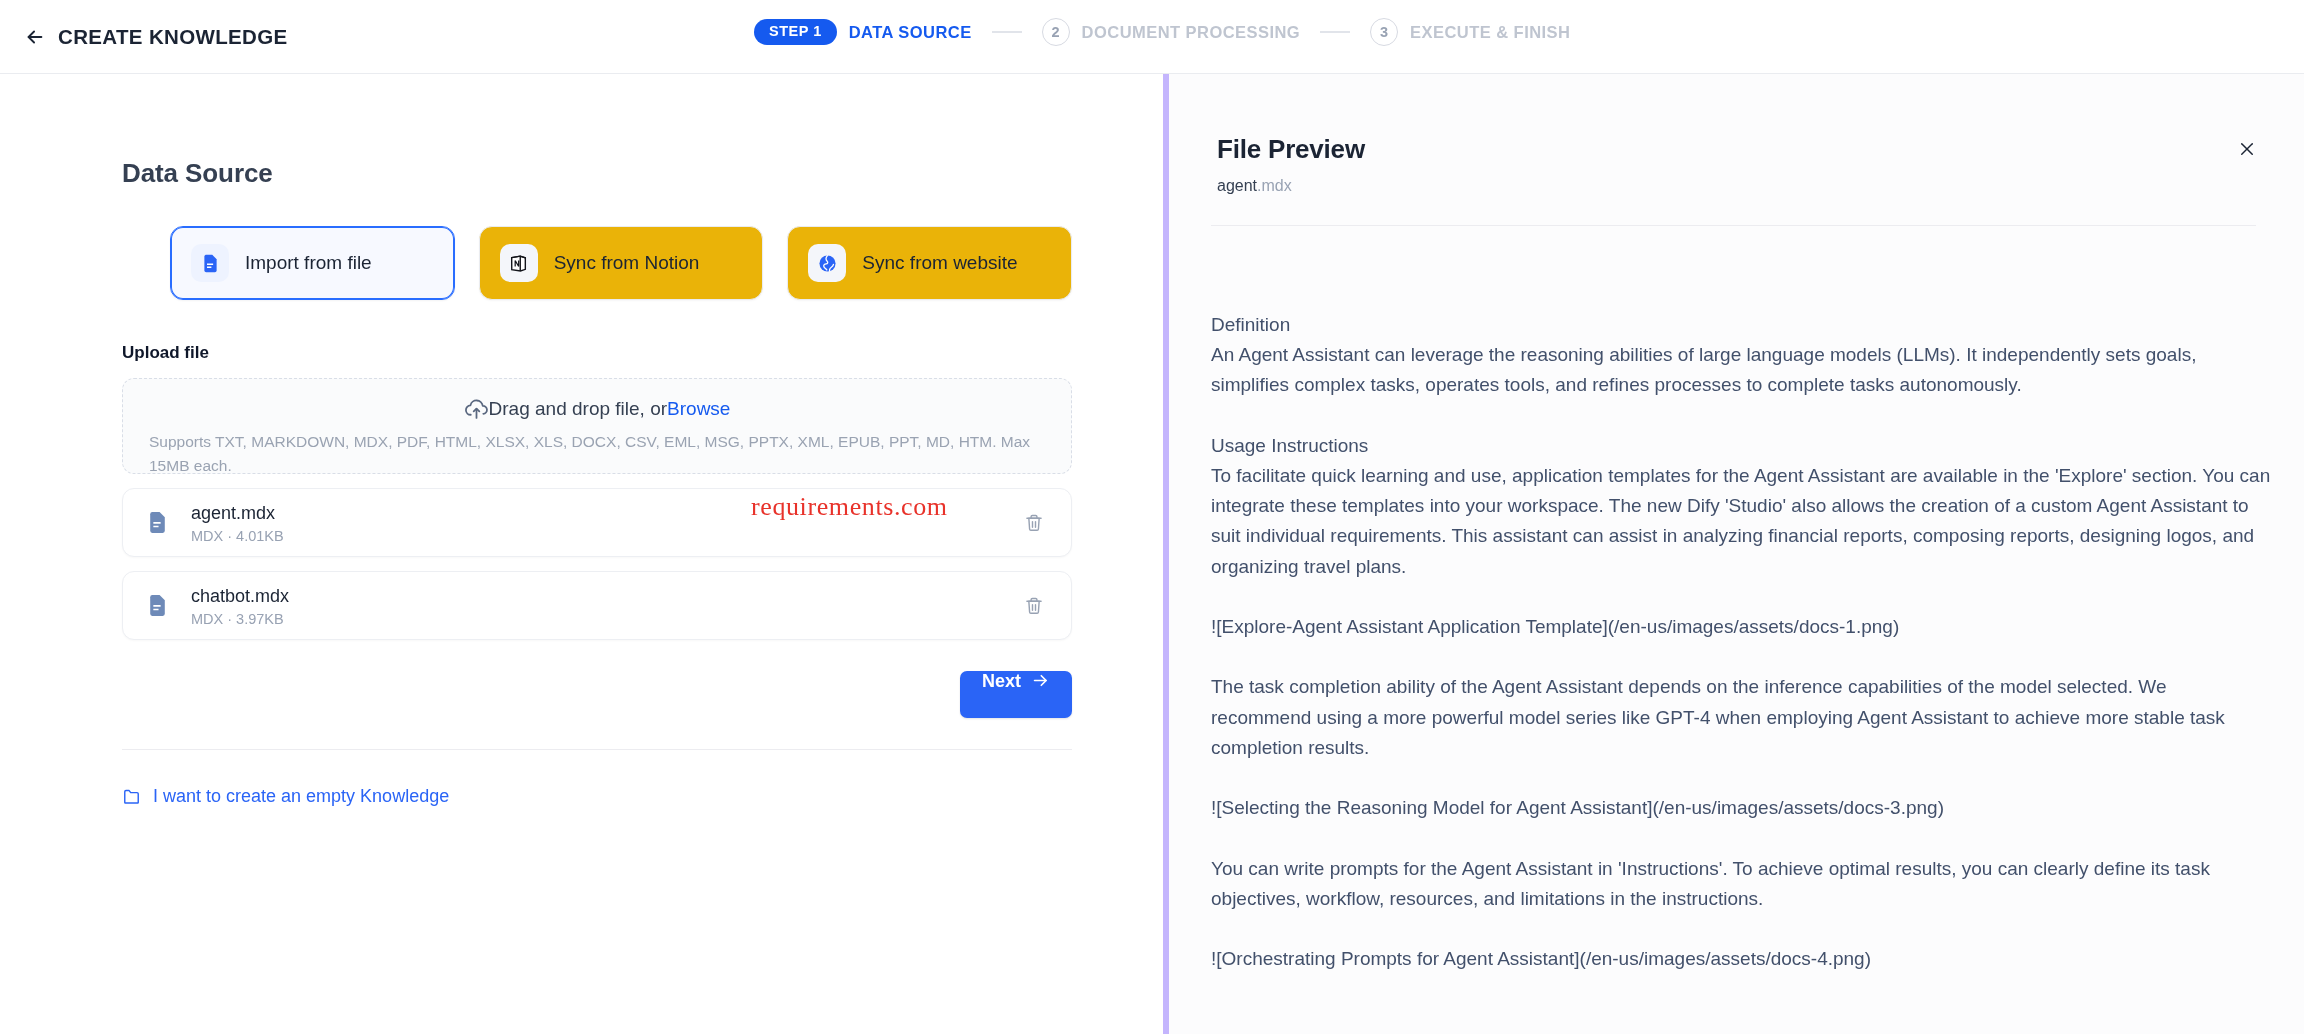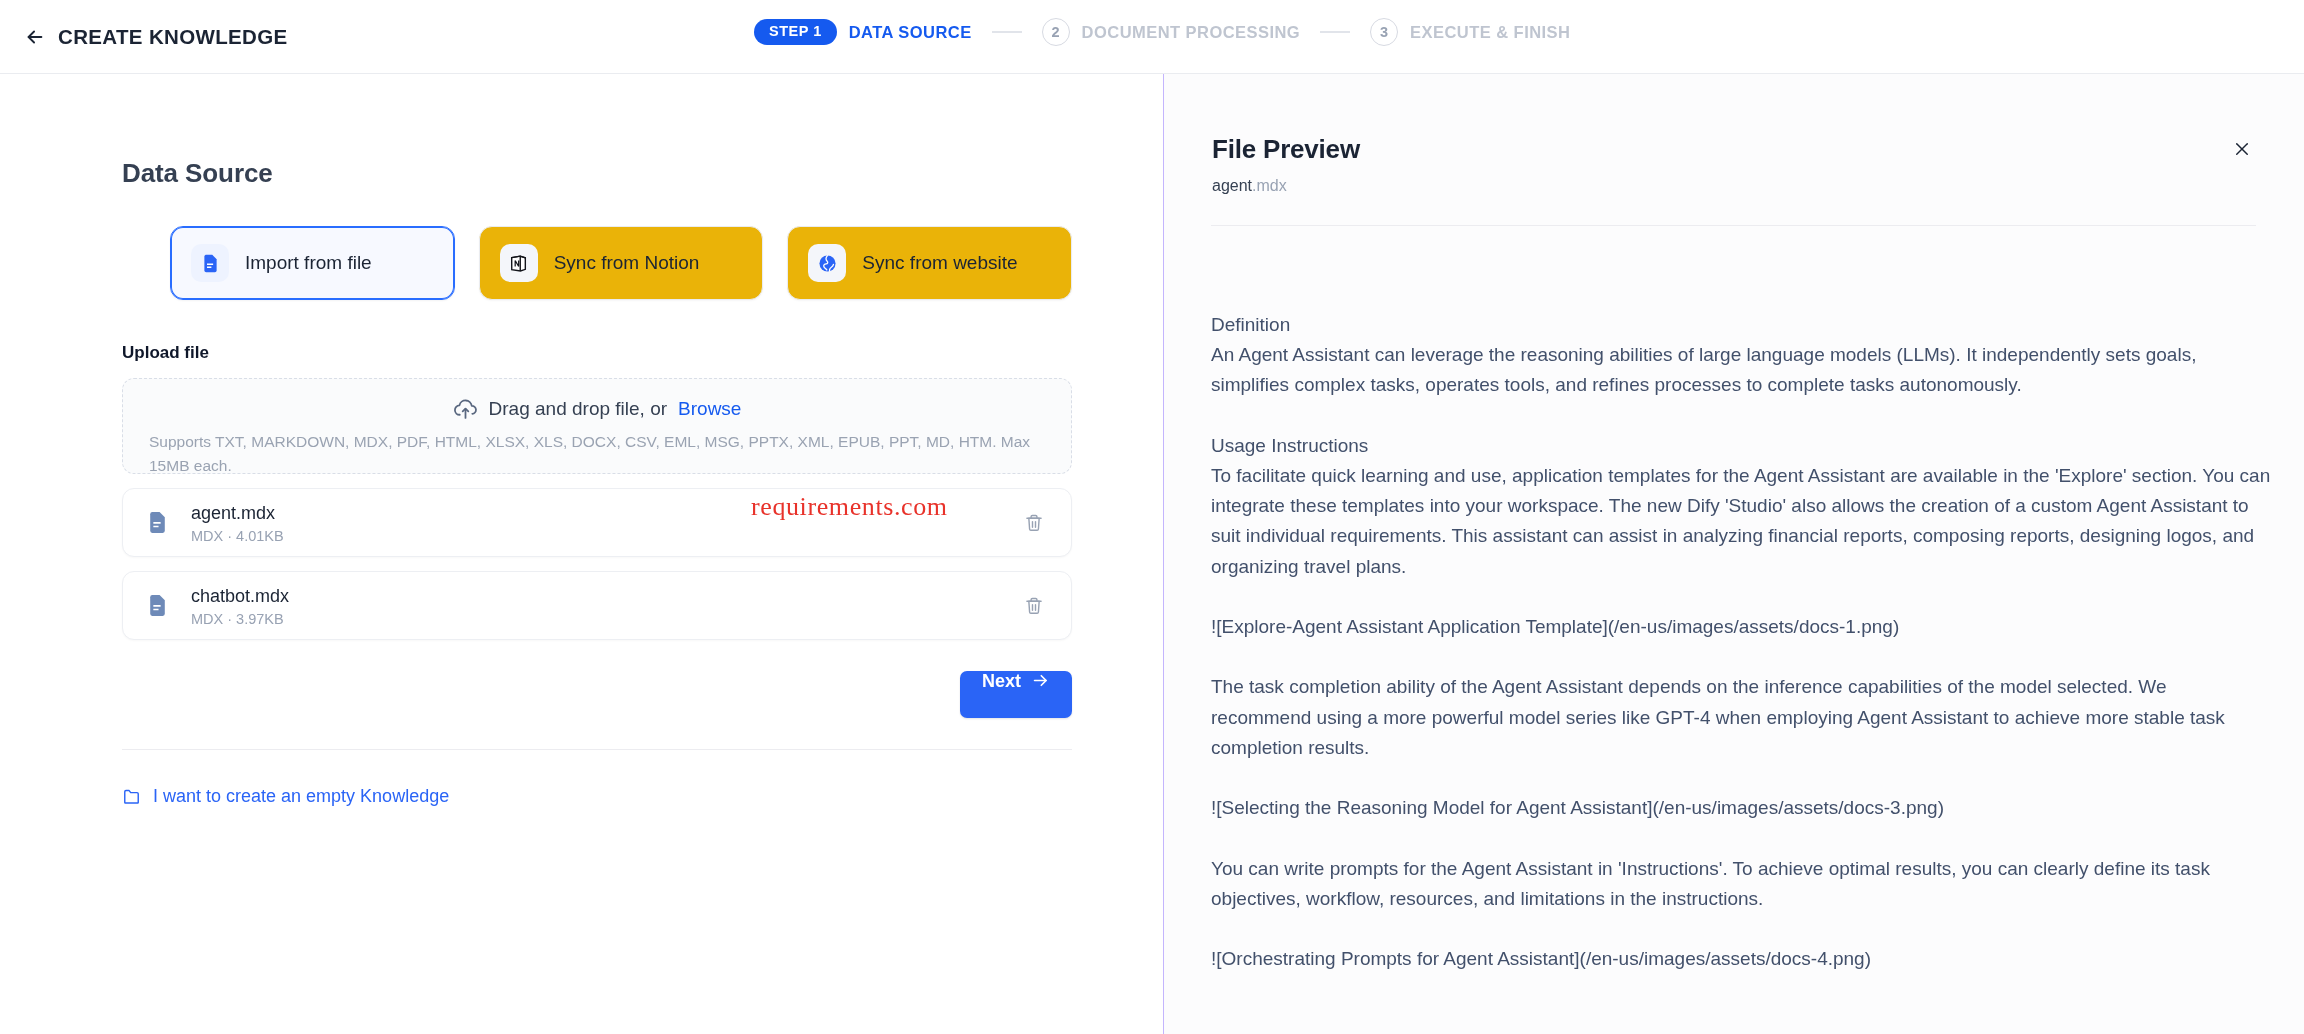--- a/index.html
+++ b/index.html
@@ -89,21 +89,21 @@
     height: 960px;
     background: #ffffff;
     overflow: hidden;
   }
   .right-pane {
     position: absolute;
     top: 74px; left: 1163px;
     width: 1141px;
     height: 960px;
     background: #fcfcfd;
-    border-left: 1px solid #c4b5fd;
+    border-left: 6px solid #c4b5fd;
     overflow: hidden;
   }
 
   .content { position: absolute; left: 122px; top: 84px; width: 950px; }
 
   .section-title {
     font-size: 26px;
     font-weight: 600;
     color: #354052;
     letter-spacing: -0.1px;
@@ -159,21 +159,21 @@
     margin-top: 15px;
     width: 950px;
     height: 96px;
     border: 1.4px dashed #d9dee7;
     border-radius: 12px;
     background: #fafbfc;
     padding: 17px 26px 0;
   }
   .dz-row {
     display: flex; align-items: center; justify-content: center;
-    gap: 11px;
+    gap: 0;
     font-size: 19px;
     color: #354052;
   }
   .dz-browse { color: #155aef; cursor: pointer; }
   .dz-support {
     margin-top: 9px;
     font-size: 15.5px;
     color: #9aa3b2;
     line-height: 1.55;
   }

